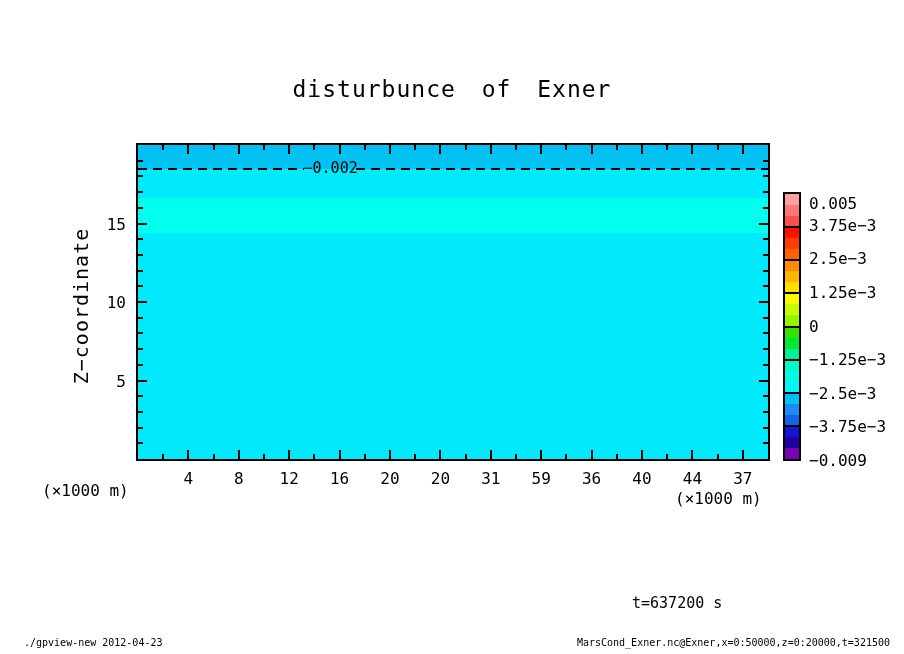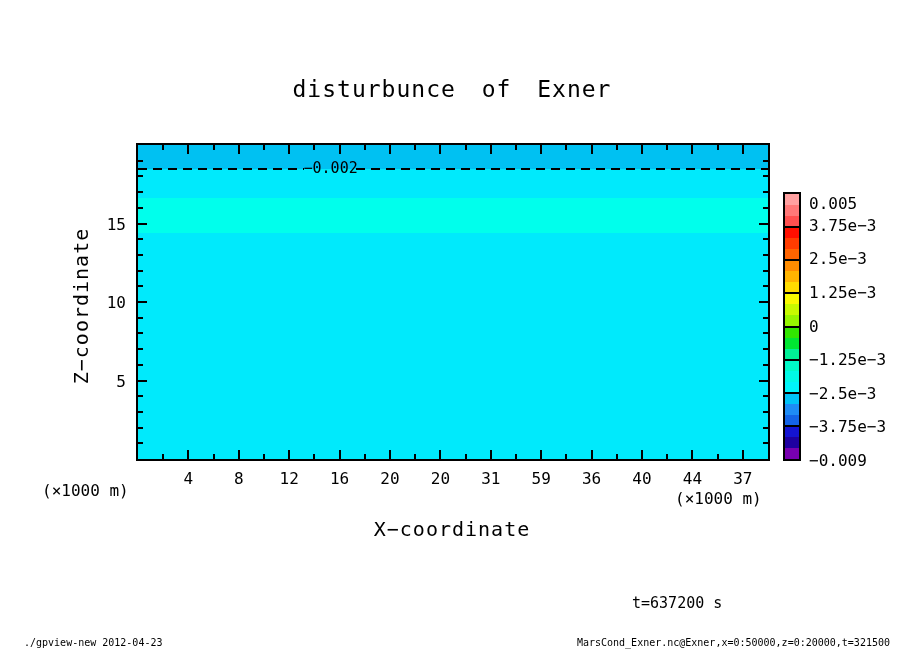--- a/index.html
+++ b/index.html
@@ -131,21 +131,20 @@
       <div class="tick" style="height: 2px; width: 5px; top: 14.7px; left: 0px;"></div>
       <div class="tick" style="height: 2px; width: 5px; top: 14.7px; right: 0px;"></div>
       <div class="contour-seg" style="left: 0px; top: 23.335px; width: 165.52px;"></div>
       <div class="contour-seg" style="left: 217.52px; top: 23.335px; width: 412.48px;"></div>
       <div class="contour-label" style="left: 165.52px; top: 15.335px; width: 52px;">−0.002</div>
     </div>
 
   <div class="abs unit" style="left:42px;top:481px;">(×1000 m)</div>
   <div class="abs unit" style="left:675px;top:489px;">(×1000 m)</div>
 
-  <div id="xlabel" class="abs">X−coordinate</div>
 
   <div id="time-label" class="abs">t=637200 s</div>
 
   <div id="colorbar" class="abs">
       <div class="cb-cell" style="top: 0px; height: 33.125px;">
         <div class="cb-stripe" style="top: 0px; height: 11.5417px; background: rgb(255, 160, 160);"></div>
         <div class="cb-stripe" style="top: 11.0417px; height: 11.5417px; background: rgb(255, 120, 120);"></div>
         <div class="cb-stripe" style="top: 22.0833px; height: 11.5417px; background: rgb(255, 80, 80);"></div>
       </div>
       <div class="cb-cell" style="top: 33.125px; height: 33.125px;">

